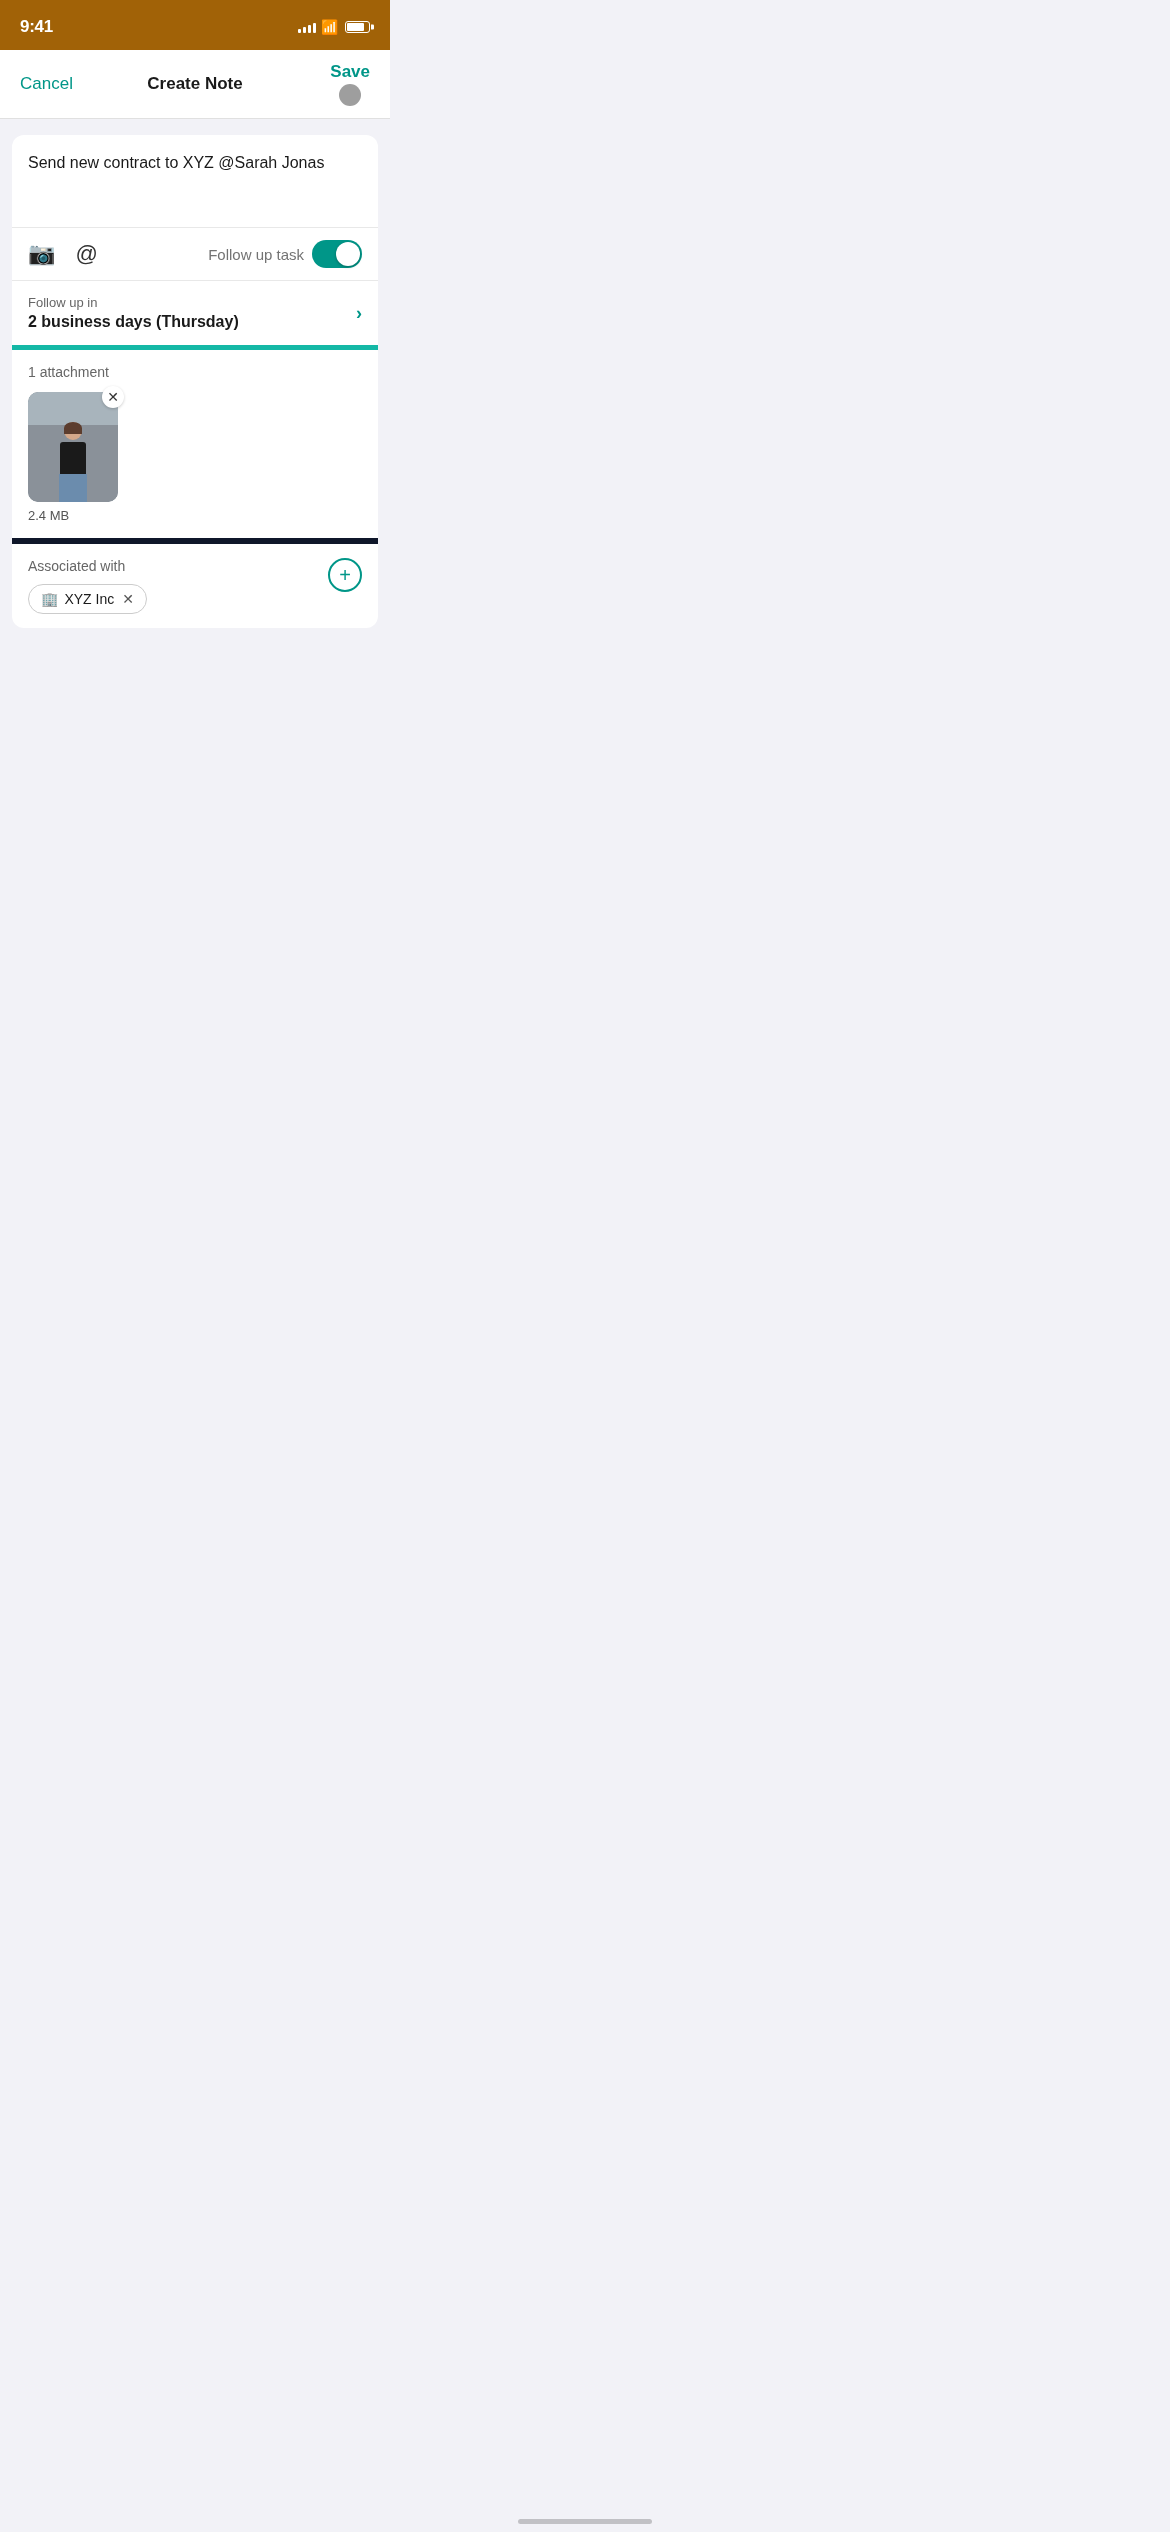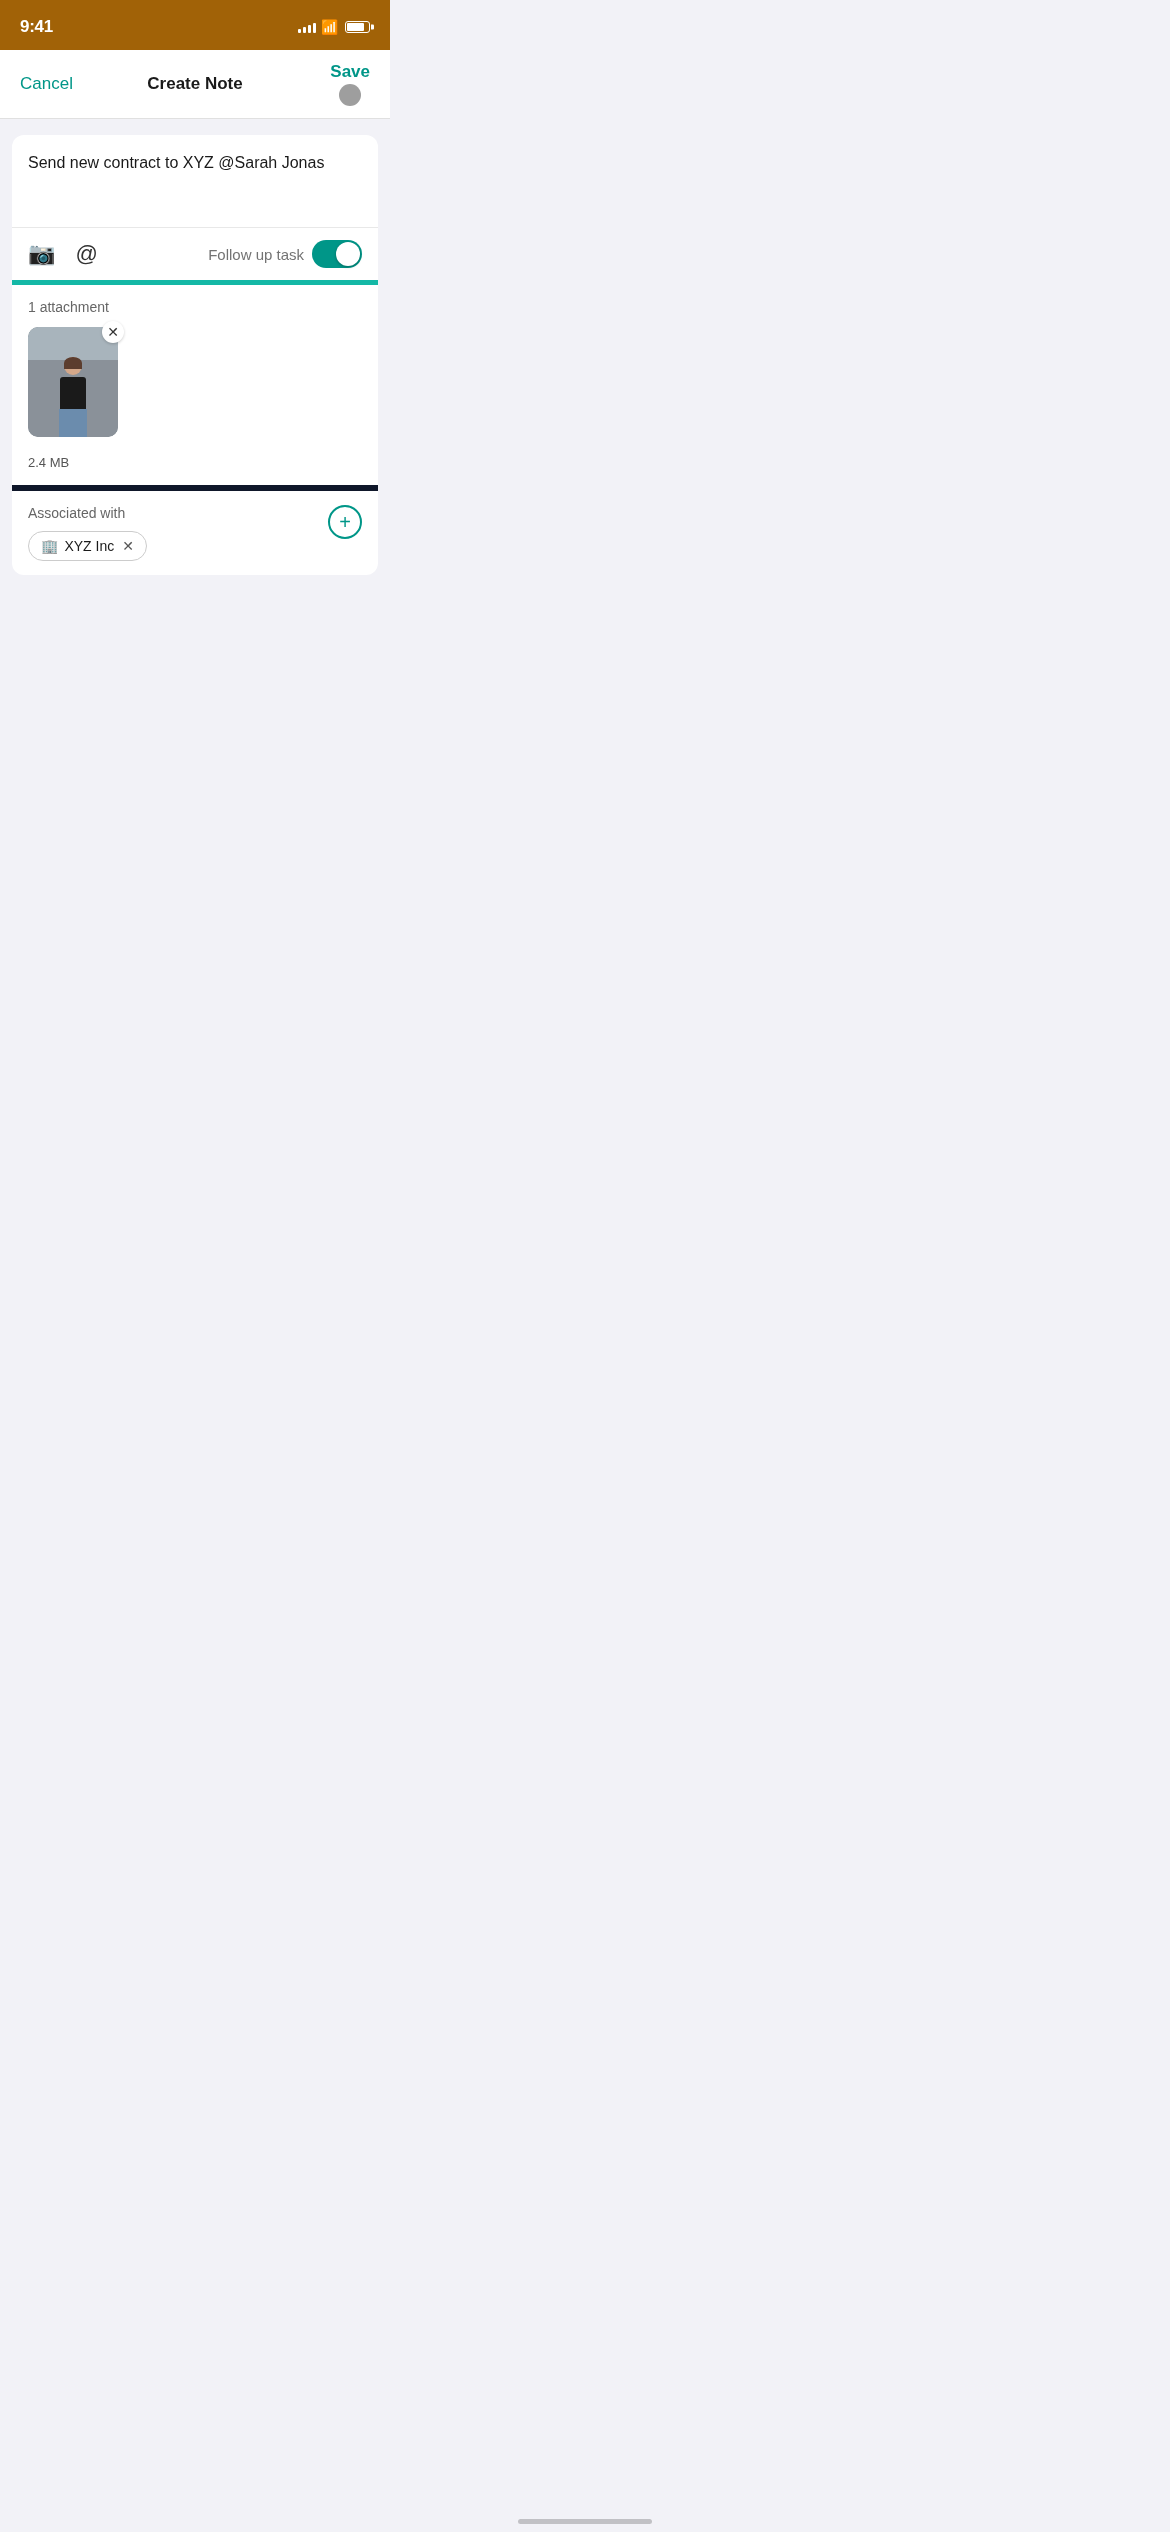--- a/index.html
+++ b/index.html
@@ -302,21 +302,21 @@
       justify-content: center;
       font-size: 14px;
       color: #333;
       box-shadow: 0 1px 3px rgba(0,0,0,0.2);
       cursor: pointer;
       font-weight: 400;
     }
     .attachment-size {
       font-size: 13px;
       color: #555;
-      margin-top: 18px;
+      margin-top: 6px;
     }
 
     
     .associated-section {
       padding: 14px 16px;
       border-top: 6px solid #0f172a;
       display: flex;
     }
     .associated-content {
       flex: 1;
@@ -413,20 +413,27 @@
       <span class="note-toolbar-icon">📷</span>
       <span class="note-toolbar-icon">@</span>
       <div class="follow-up-container">
         <span class="follow-up-label">Follow up task</span>
         <div class="toggle">
           <div class="toggle-thumb"></div>
         </div>
       </div>
     </div>
 
+    <div class="follow-up-row">
+      <div class="follow-up-info">
+        <div class="follow-up-sublabel">Follow up in</div>
+        <div class="follow-up-value">2 business days (Thursday)</div>
+      </div>
+      <span class="chevron-right">›</span>
+    </div>
 
     <div class="attachments-section">
       <div class="attachments-label">1 attachment</div>
       <div class="attachment-item">
         <div class="attachment-thumbnail">
           <div class="photo-sim">
             <div class="sky"></div>
             <div class="ground"></div>
             <div class="person-shape">
               <div style="position:relative; display:inline-block; width:100%;">

